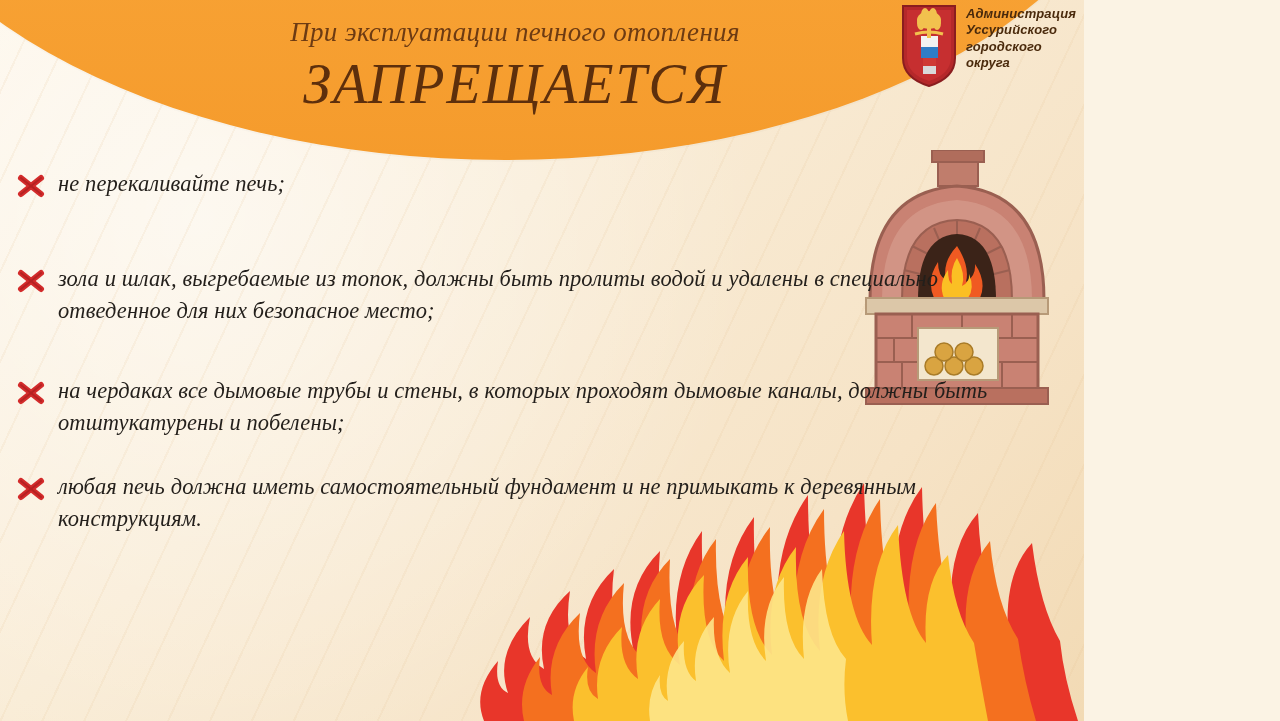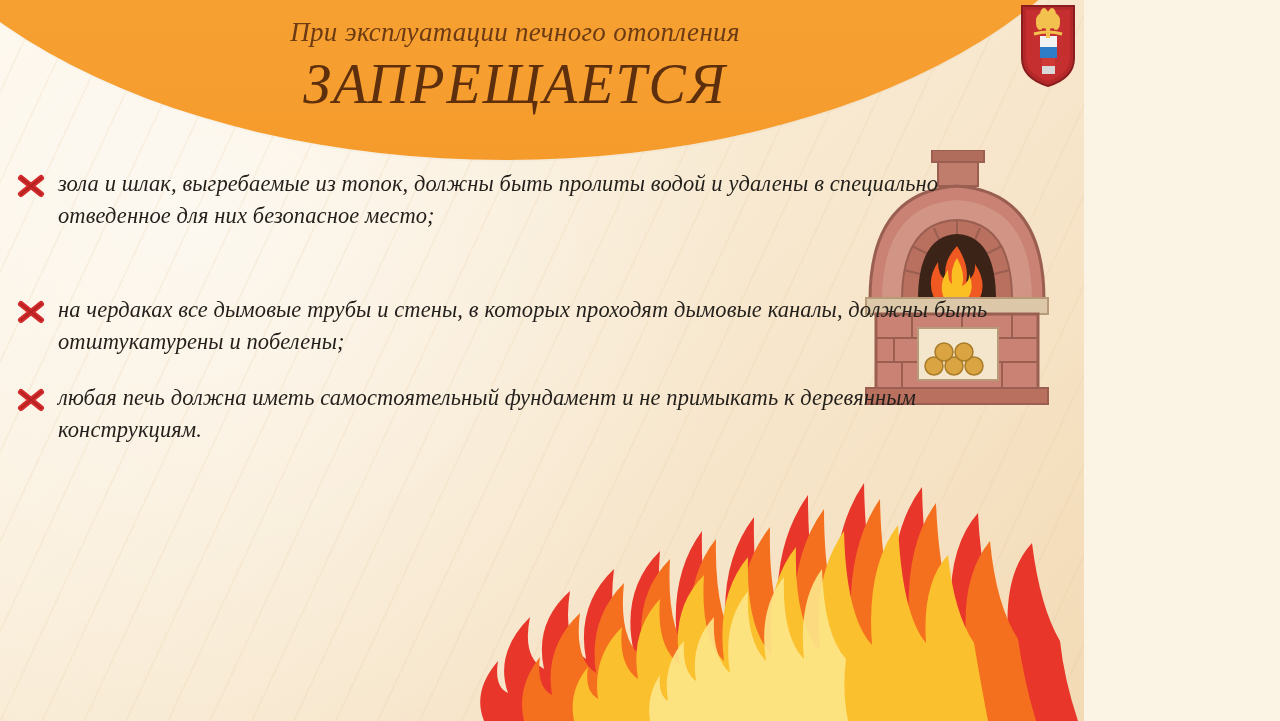--- a/index.html
+++ b/index.html
@@ -109,21 +109,21 @@
     left: 14px;
     width: 1035px;
     z-index: 6;
   }
   .list-item {
     display: flex;
     align-items: flex-start;
     margin-bottom: 40px;
   }
   .list-item:nth-child(1) { margin-bottom: 62px; }
-  .list-item:nth-child(2) { margin-bottom: 24px; }
+  .list-item:nth-child(2) { margin-bottom: 48px; }
   .list-item:nth-child(3) { margin-bottom: 32px; }
 
   .marker {
     flex: 0 0 auto;
     width: 34px;
     height: 30px;
     margin-right: 10px;
     margin-top: 3px;
   }
   .item-text {
@@ -189,24 +189,43 @@
       <g fill="#f2c14e">
         <ellipse cx="28" cy="16" rx="12" ry="9"></ellipse>
         <rect x="26" y="22" width="4" height="12"></rect>
         <ellipse cx="20" cy="19" rx="4" ry="7"></ellipse>
         <ellipse cx="36" cy="19" rx="4" ry="7"></ellipse>
         <ellipse cx="24" cy="11" rx="4" ry="7"></ellipse>
         <ellipse cx="32" cy="11" rx="4" ry="7"></ellipse>
       </g>
       <path d="M14 30 Q28 26 42 30" stroke="#f2c14e" stroke-width="3" fill="none"></path>
     </svg>
+    <div class="emblem-text">
+      <div>Администрация</div>
+      <div>Уссурийского</div>
+      <div>городского</div>
+      <div>округа</div>
+    </div>
   </div>
 
   <div class="list">
 
+    <div class="list-item">
+      <svg class="marker" viewBox="0 0 34 30">
+        <g stroke="#d32b2b" stroke-width="6" stroke-linecap="round">
+          <line x1="7" y1="7" x2="27" y2="23"></line>
+          <line x1="27" y1="7" x2="7" y2="23"></line>
+        </g>
+        <g stroke="#9e1b1b" stroke-width="2" stroke-linecap="round" opacity="0.55">
+          <line x1="7" y1="7" x2="27" y2="23"></line>
+          <line x1="27" y1="7" x2="7" y2="23"></line>
+        </g>
+      </svg>
+      <div class="item-text">не перекаливайте печь;</div>
+    </div>
 
     <div class="list-item">
       <svg class="marker" viewBox="0 0 34 30">
         <g stroke="#d32b2b" stroke-width="6" stroke-linecap="round">
           <line x1="7" y1="7" x2="27" y2="23"></line>
           <line x1="27" y1="7" x2="7" y2="23"></line>
         </g>
         <g stroke="#9e1b1b" stroke-width="2" stroke-linecap="round" opacity="0.55">
           <line x1="7" y1="7" x2="27" y2="23"></line>
           <line x1="27" y1="7" x2="7" y2="23"></line>

